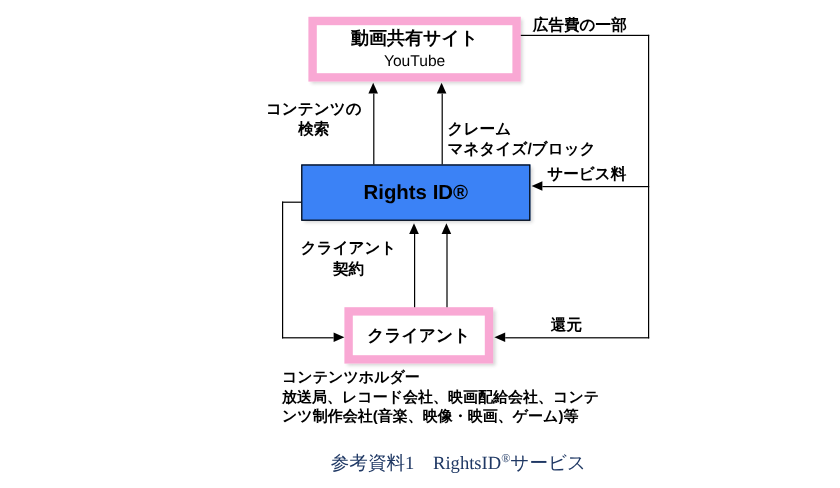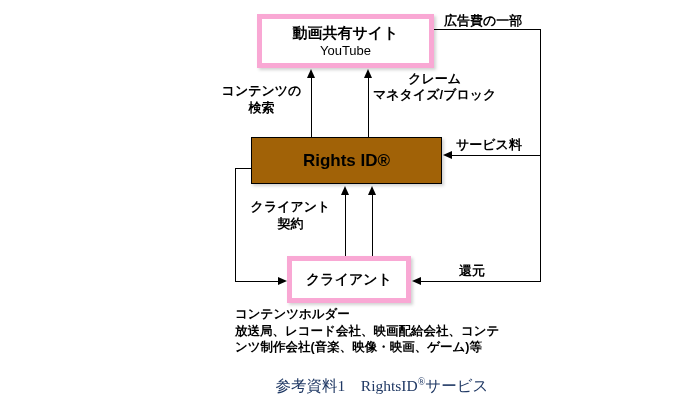--- a/index.html
+++ b/index.html
@@ -1,27 +1,27 @@
 <!DOCTYPE html>
 <html><head>
 <meta charset="utf-8">
 <style>
   html,body{margin:0;padding:0;background:#fff;}
   .stage{
     position:relative;width:700px;height:407px;background:#ffffff;overflow:hidden;
     font-family:"Liberation Sans","DejaVu Sans",sans-serif;color:#000;
   }
   .box{
-    position:absolute;background:#fff;border:5px solid #f9a8d4;
+    position:absolute;background:#fff;border:7px solid #f9a8d4;
     display:flex;flex-direction:column;align-items:center;justify-content:center;
     box-shadow:2px 2px 3px rgba(0,0,0,0.18);box-sizing:border-box;text-align:center;
   }
   .box-title{font-weight:bold;font-size:15px;line-height:19px;}
   .box-sub{font-size:13px;line-height:17px;}
-  .rights{background:#a16207;border:1.5px solid #000;}
+  .rights{background:#3b82f6;border:1.5px solid #000;}
   .rights .box-title{font-size:17px;}
   .client .box-title{font-size:14px;}
   .line{position:absolute;background:#000;}
   .lbl{position:absolute;font-weight:bold;font-size:13px;line-height:17px;white-space:pre-line;}
   .lbl.right{text-align:center;}
   .lbl.nowrap{width:max-content;}
   .tri{position:absolute;width:0;height:0;}
   .tri-up{border-left:4.5px solid transparent;border-right:4.5px solid transparent;border-bottom:9px solid #000;}
   .tri-left{border-top:4.5px solid transparent;border-bottom:4.5px solid transparent;border-right:9px solid #000;}
   .tri-right{border-top:4.5px solid transparent;border-bottom:4.5px solid transparent;border-left:9px solid #000;}
@@ -71,21 +71,21 @@
   <div class="line" style="left:372px;top:195px;width:1px;height:61px;"></div>
 
   <div class="line" style="left:235px;top:168px;width:16px;height:1px;"></div>
   <div class="line" style="left:235px;top:168px;width:1px;height:114px;"></div>
   <div class="line" style="left:235px;top:281px;width:43px;height:1px;"></div>
   <div class="tri tri-right" style="left:278px;top:277px;"></div>
 
   <div class="lbl nowrap" style="left:444px;top:12px;">広告費の一部</div>
   <div class="lbl right" style="left:215px;top:82px;width:93px;">コンテンツの
 検索</div>
-  <div class="lbl nowrap" style="left:373px;top:71px;line-height:16px;text-align:center;">クレーム
+  <div class="lbl nowrap" style="left:373px;top:100px;line-height:16px;">クレーム
 マネタイズ/ブロック</div>
   <div class="lbl nowrap" style="left:456px;top:136px;">サービス料</div>
   <div class="lbl right" style="left:243px;top:198px;width:95px;">クライアント
 契約</div>
   <div class="lbl nowrap" style="left:459px;top:262px;">還元</div>
 
   <div class="lbl nowrap" style="left:235px;top:306px;font-size:12.5px;line-height:16.5px;">コンテンツホルダー
 放送局、レコード会社、映画配給会社、コンテ
 ンツ制作会社(音楽、映像・映画、ゲーム)等</div>
 

